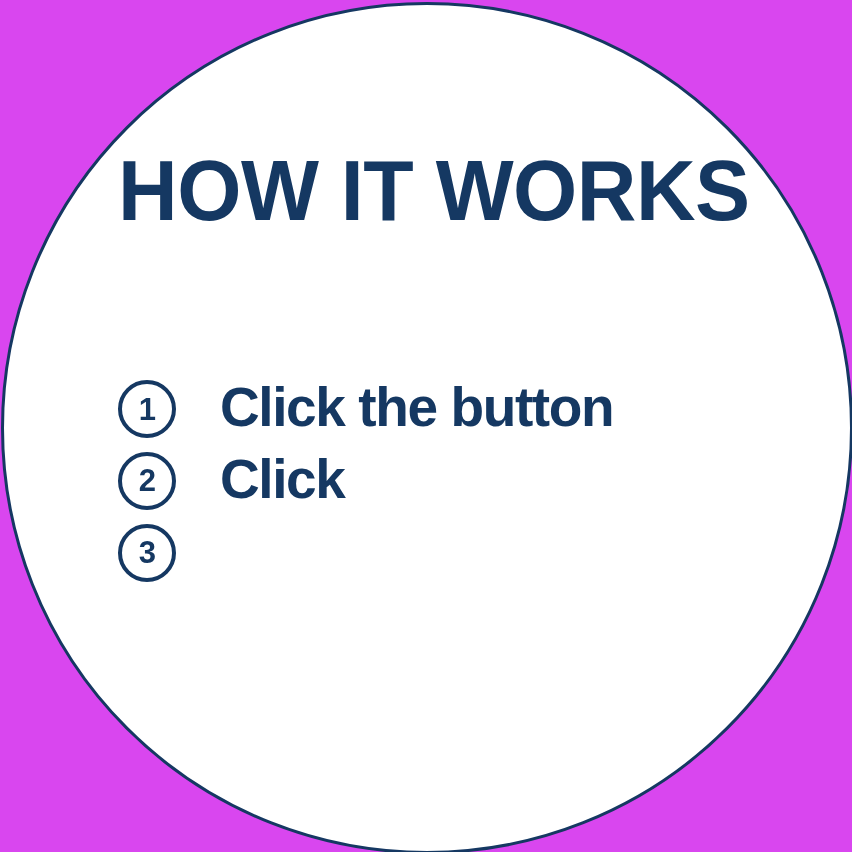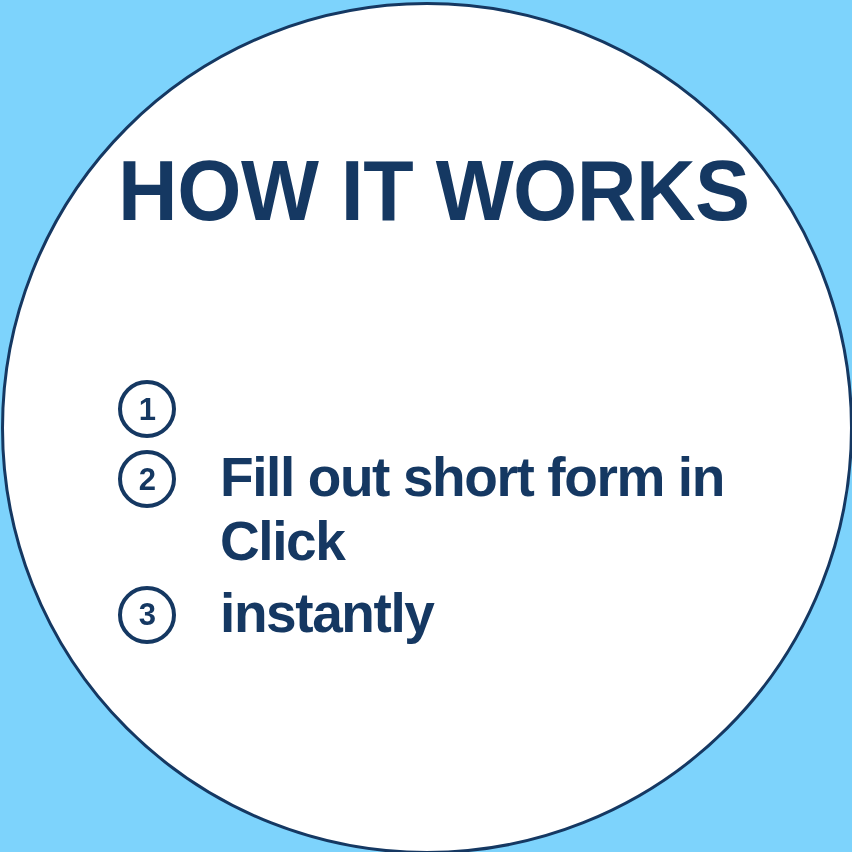--- a/index.html
+++ b/index.html
@@ -12,21 +12,21 @@
     height: 852px;
     background: #fafafa;
     font-family: "Liberation Sans", sans-serif;
     overflow: hidden;
   }
 
   #stage {
     position: relative;
     width: 852px;
     height: 852px;
-    background: #7dd3fc;
+    background: #d946ef;
     overflow: hidden;
   }
 
   
   .badge-circle {
     position: absolute;
     left: 1px;
     top: 2px;
     width: 852px;
     height: 852px;
@@ -133,36 +133,37 @@
 
     <div class="title">HOW IT WORKS</div>
 
 
     <div class="steps">
 
       <div class="step">
         <div class="step-marker">
           <span class="step-marker-digit">1</span>
         </div>
+        <div class="step-text">
+          <span class="line">Click the button</span>
+        </div>
       </div>
 
       <div class="step">
         <div class="step-marker">
           <span class="step-marker-digit">2</span>
         </div>
         <div class="step-text">
-          <span class="line">Fill out short form in</span>
           <span class="line">Click</span>
         </div>
       </div>
 
       <div class="step">
         <div class="step-marker">
           <span class="step-marker-digit">3</span>
         </div>
         <div class="step-text">
-          <span class="line">instantly</span>
         </div>
       </div>
 
     </div>
   </div>
 </div>
 
 </body></html>

